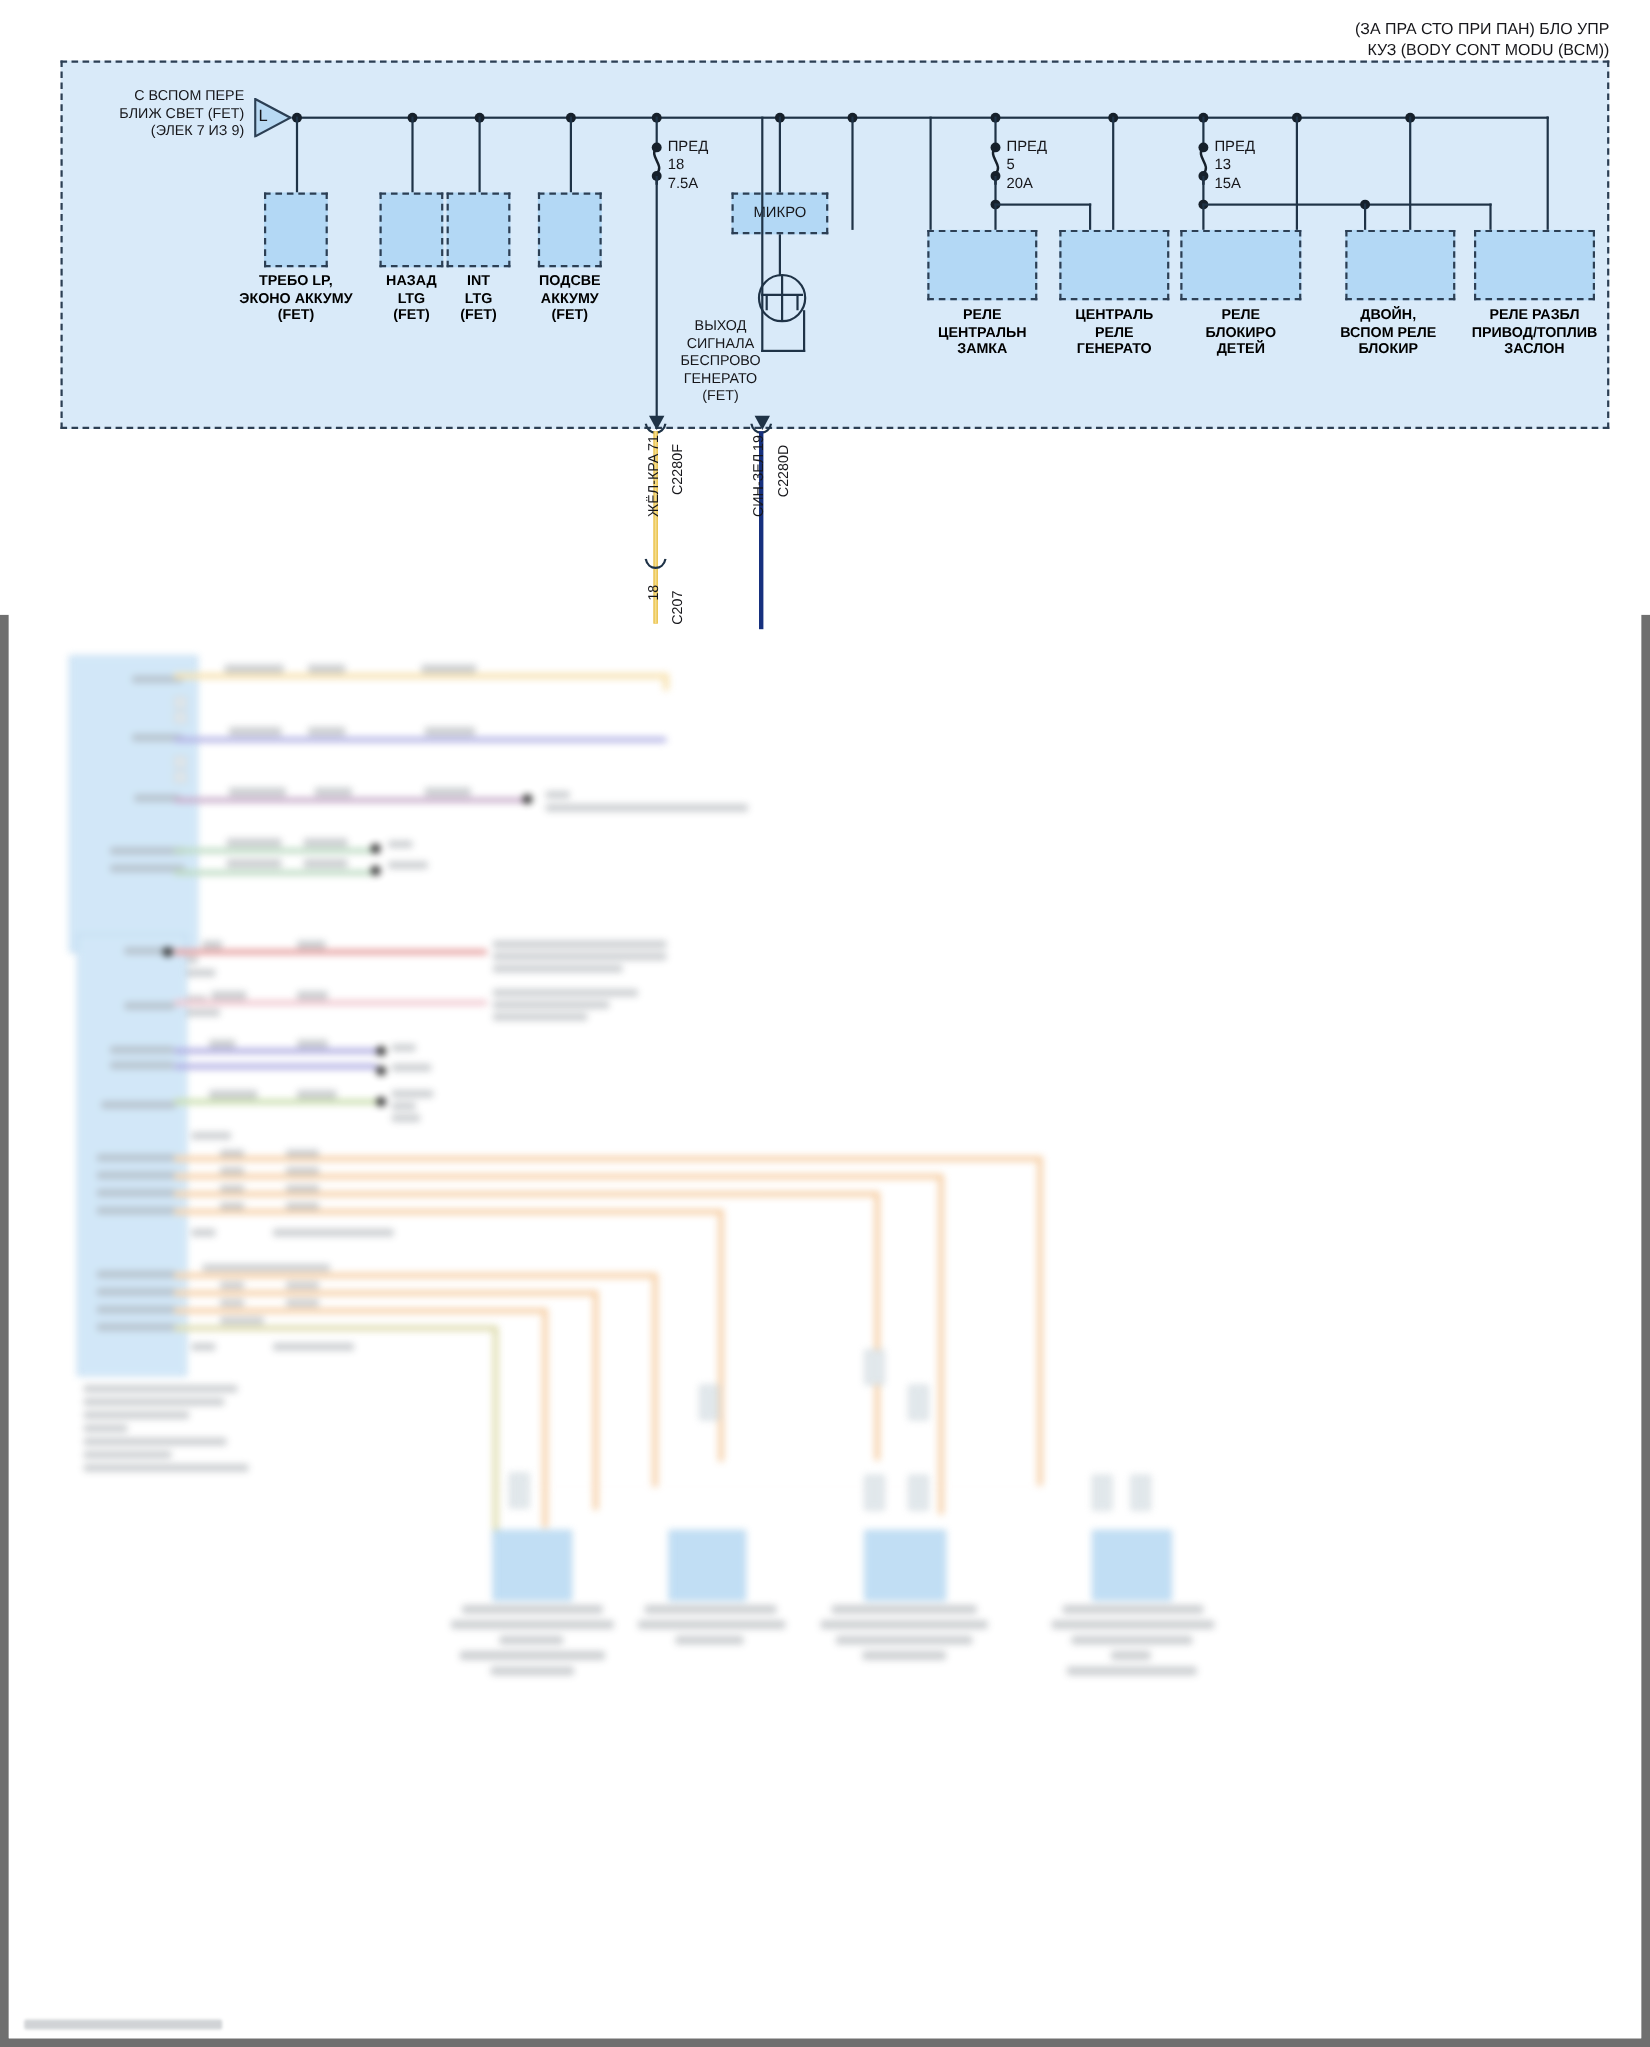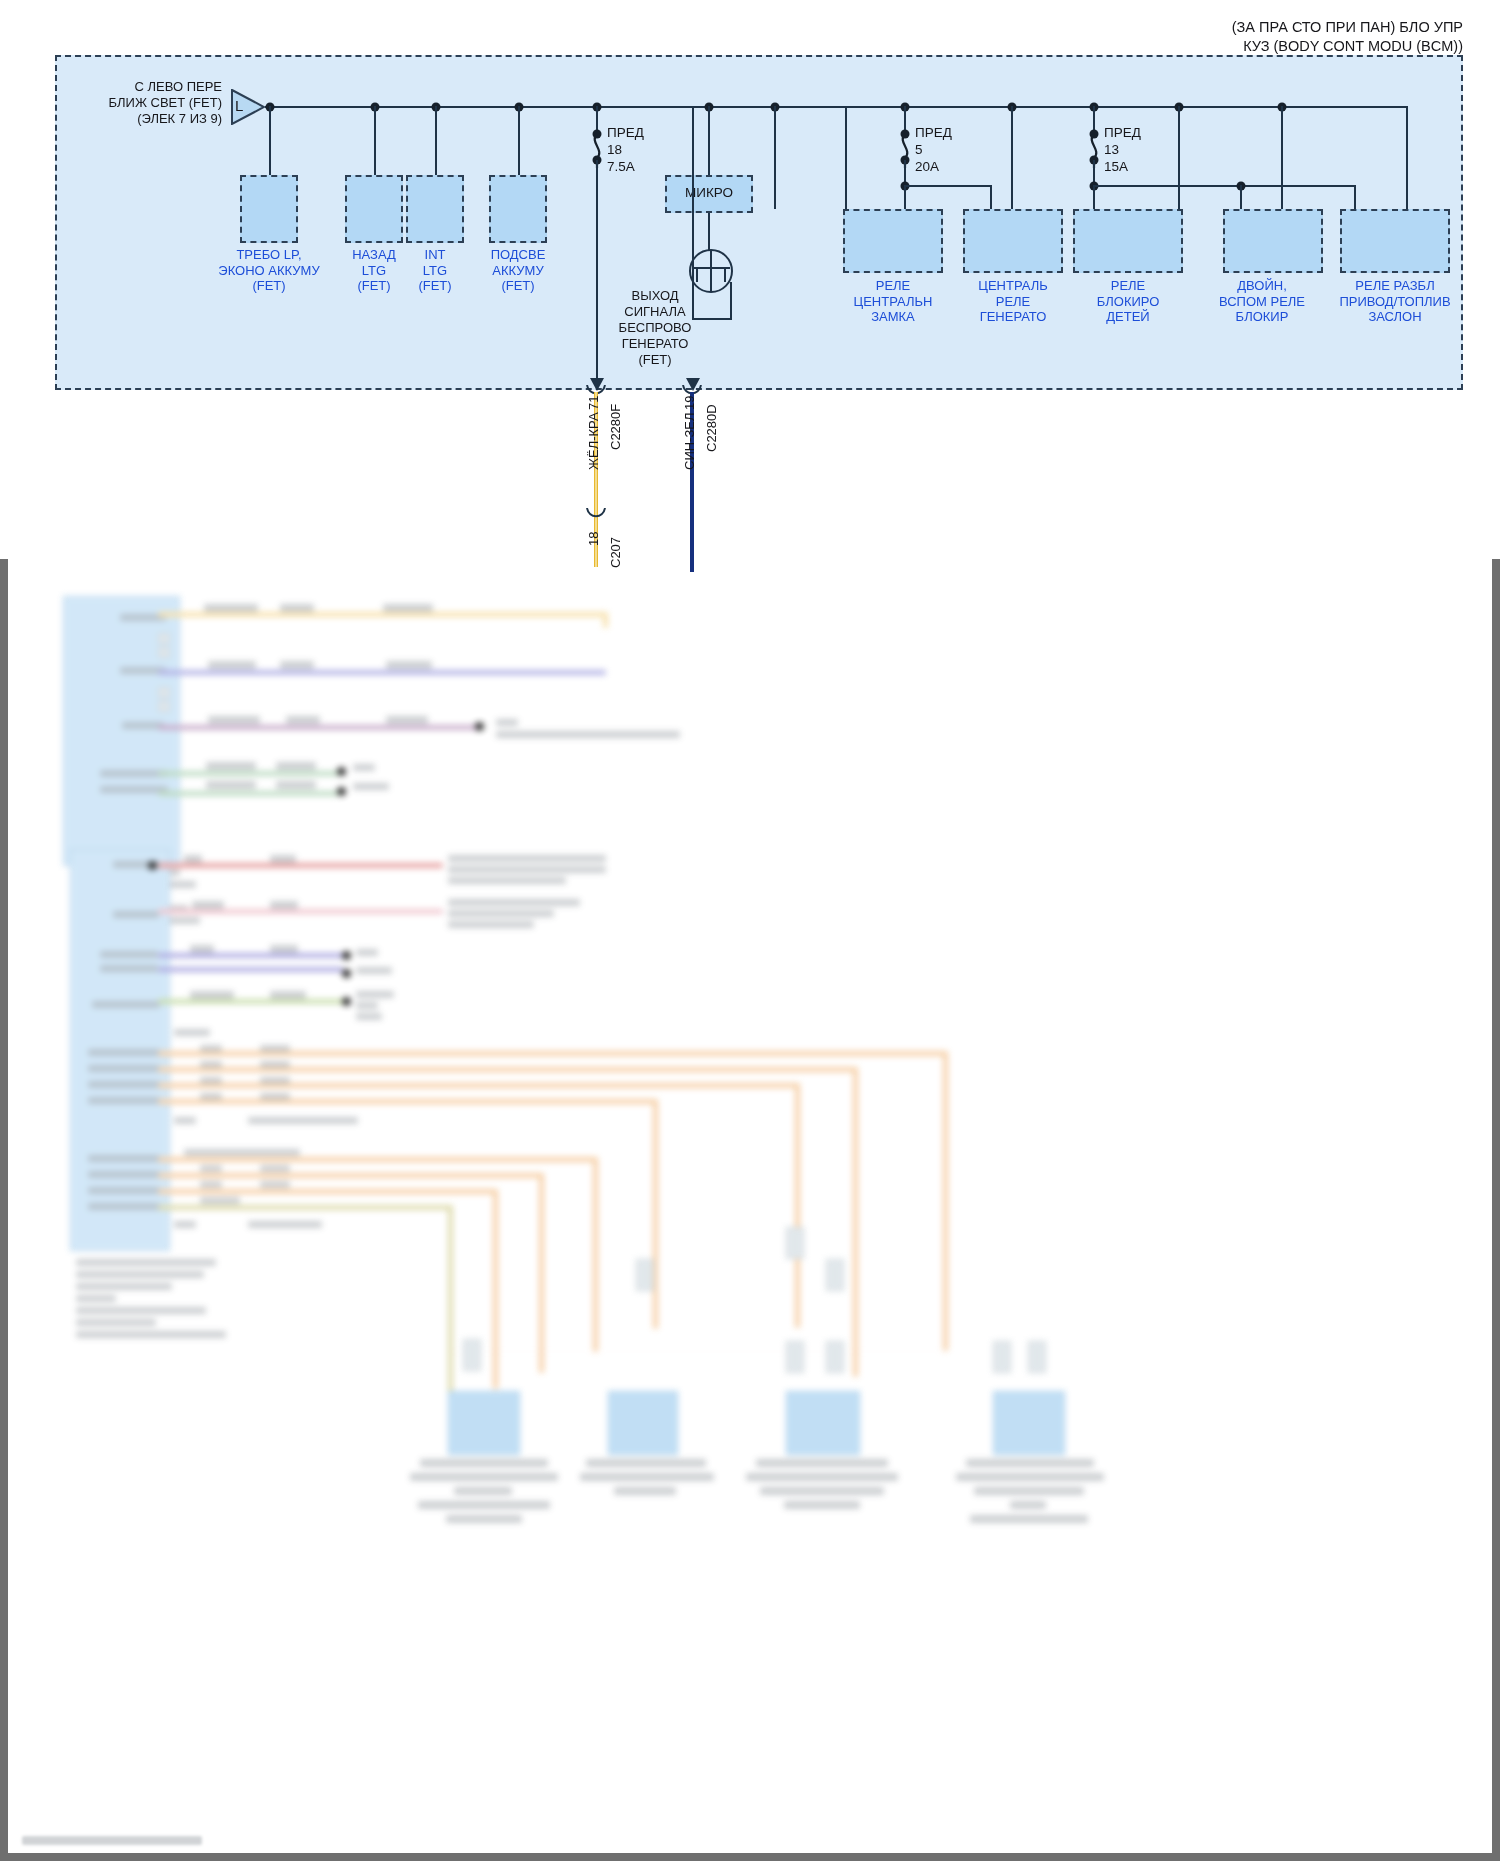--- a/index.html
+++ b/index.html
@@ -23,21 +23,21 @@
 
   
   #bcm-box{
     position:absolute;left:55px;top:55px;width:1408px;height:335px;
     background:#d9eaf9;border:2.5px dashed #2c3f54;box-sizing:border-box;
   }
   #bcm-title{position:absolute;right:37px;top:18px;text-align:right;font-size:14.5px;line-height:19px;color:#17171b;white-space:pre;}
 
   
   .blk{position:absolute;background:#b3d8f5;border:2.2px dashed #2c3f54;box-sizing:border-box;}
-  .blk-label{position:absolute;text-align:center;transform:translateX(-50%);font-size:13px;line-height:15.5px;color:#1d4ed8;white-space:pre;}
+  .blk-label{position:absolute;text-align:center;transform:translateX(-50%);font-size:13px;line-height:15.5px;color:#000000;white-space:pre;font-weight:bold;}
 
   
   #in-tri{position:absolute;left:231px;top:89px;width:34px;height:36px;}
   #in-tri .tri-shape{position:absolute;inset:0;background:#b8d9f3;
     clip-path:polygon(0 0,100% 50%,0 100%);border:0;}
   #in-tri .tri-out{position:absolute;inset:0;}
   #in-tri .tri-l{position:absolute;left:4px;top:8px;font-size:15px;color:#17171b;}
 
   
   .fuse{position:absolute;width:16px;height:34px;}
@@ -83,21 +83,21 @@
   <div class="page-edge-left"></div>
   <div class="page-edge-right"></div>
   <div class="page-edge-bottom"></div>
   <div class="page-sheet"></div>
 
   <div id="bcm-title"><span>(ЗА ПРА СТО ПРИ ПАН) БЛО УПР</span>
 <span>КУЗ (BODY CONT MODU (BCM))</span></div>
 
   <div id="bcm-box"></div>
 
-  <div class="txt r" style="left:222px;top:79px;text-align:right;transform:translateX(-100%);line-height:16px;"><span>С ЛЕВО ПЕРЕ</span>
+  <div class="txt r" style="left:222px;top:79px;text-align:right;transform:translateX(-100%);line-height:16px;"><span>С ВСПОМ ПЕРЕ</span>
 <span>БЛИЖ СВЕТ (FET)</span>
 <span>(ЭЛЕК 7 ИЗ 9)</span></div>
 
   <div id="in-tri">
     <div class="tri-shape"></div>
     <svg class="tri-out" width="34" height="36" viewBox="0 0 34 36">
       <polygon points="1,1 33,18 1,35" fill="none" stroke="#2c3f54" stroke-width="2"></polygon>
     </svg>
     <div class="tri-l">L</div>
   </div>

